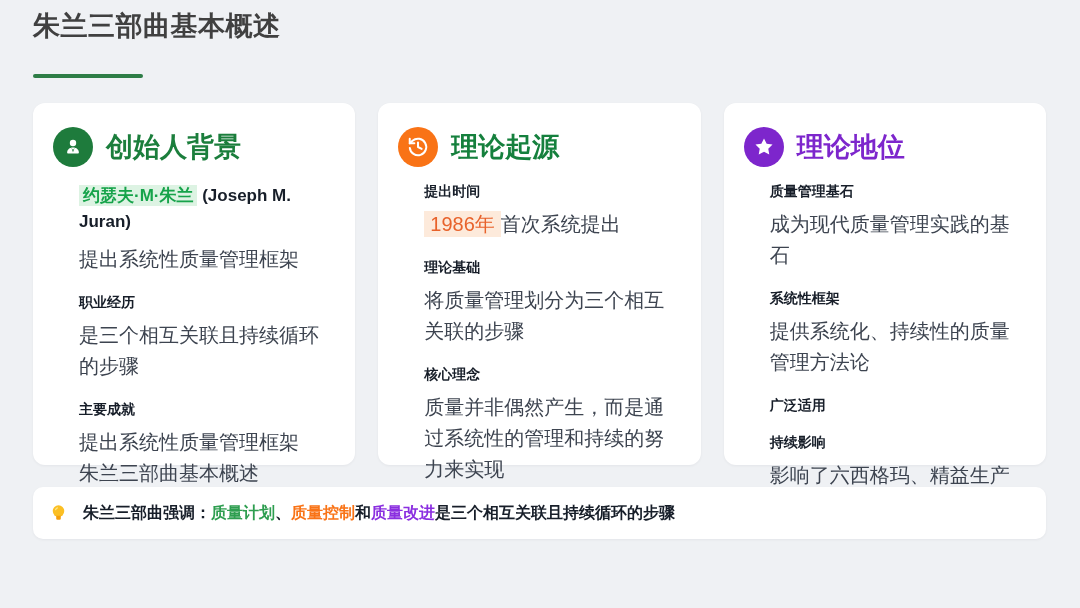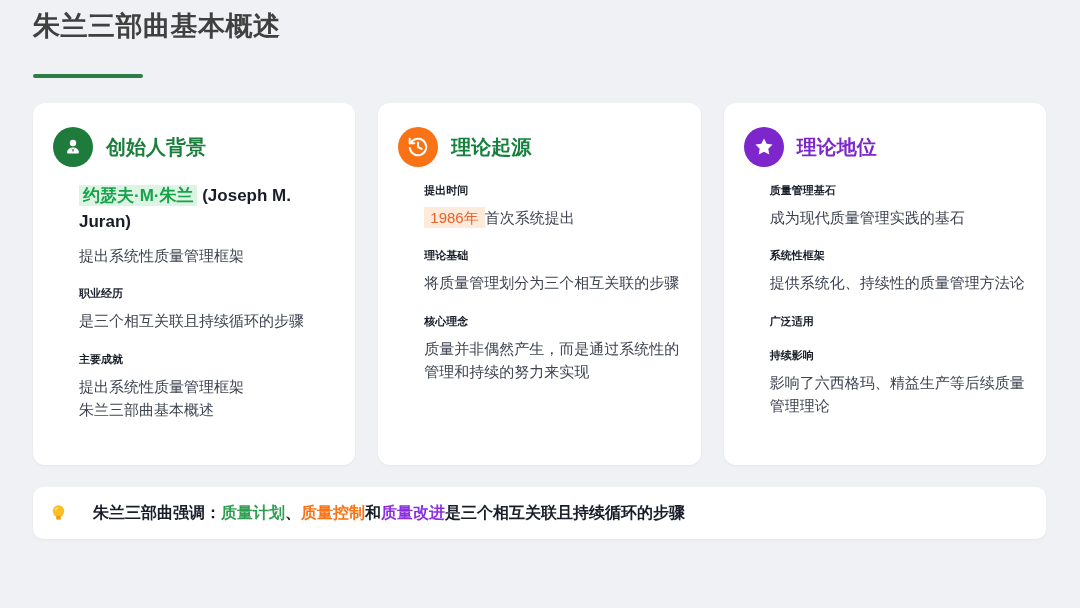--- a/index.html
+++ b/index.html
@@ -43,36 +43,36 @@
     margin-bottom: 16px;
   }
   .icon-circle {
     width: 40px; height: 40px; border-radius: 50%;
     display: flex; align-items: center; justify-content: center;
     flex: 0 0 40px;
   }
   .icon-circle.green  { background: #1e7b3c; }
   .icon-circle.orange { background: #f97316; }
   .icon-circle.purple { background: #7d26cc; }
-  .card-title { margin: 0; font-size: 20px; font-weight: 800; }
+  .card-title { margin: 0; font-size: 27px; font-weight: 800; }
   .card-title.green  { color: #1b7e3c; }
   .card-title.orange { color: #15803d; }
   .card-title.purple { color: #7d26cc; }
 
   .card-body { margin-left: 26px; }
   .card-body > :first-child { margin-top: 2px; }
 
   .sec-h {
     margin: 19px 0 8px;
-    font-size: 11px; font-weight: 800;
+    font-size: 14px; font-weight: 800;
     color: #171e29;
   }
   .line {
     margin: 0;
-    font-size: 15px; line-height: 1.55;
+    font-size: 20px; line-height: 1.55;
     color: #3d4450;
   }
   .name-line {
     margin: 0 0 10px;
     font-size: 17px; font-weight: 800;
     line-height: 1.5; color: #171e29;
   }
   .hl-green {
     color: #16a34a;
     background: #ddf3e3;
@@ -88,21 +88,21 @@
   .footer {
     position: absolute; left: 33px; top: 487px;
     width: 1013px; height: 52px;
     background: #ffffff;
     border-radius: 10px;
     display: flex; align-items: center;
     padding: 0 15px; gap: 10px;
     box-shadow: 0 1px 3px rgba(16,24,40,0.05);
   }
   .footer-text {
-    margin: 14px;
+    margin: 4px;
     font-size: 16px; font-weight: 800;
     color: #171e29;
     font-family: Liberation Serif, serif;
   }
   .t-green  { color: #2e9e50; }
   .t-orange { color: #f97316; }
   .t-purple { color: #8b2fe0; }
 </style>
 </head>
 <body>

